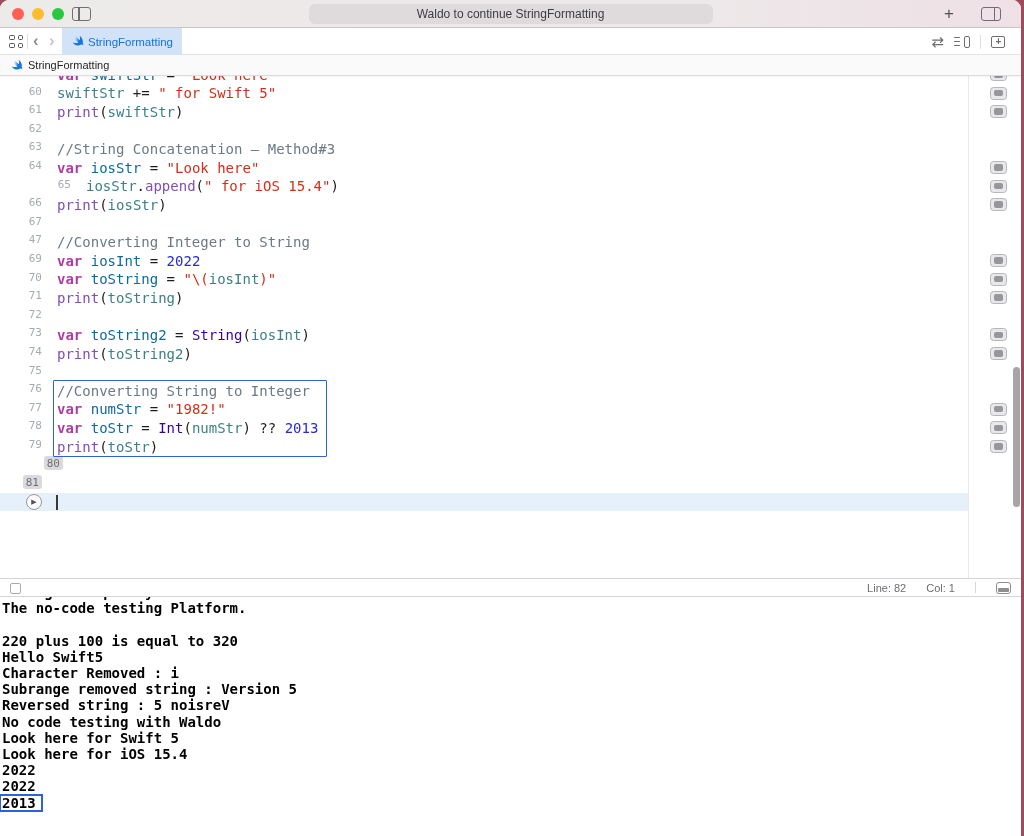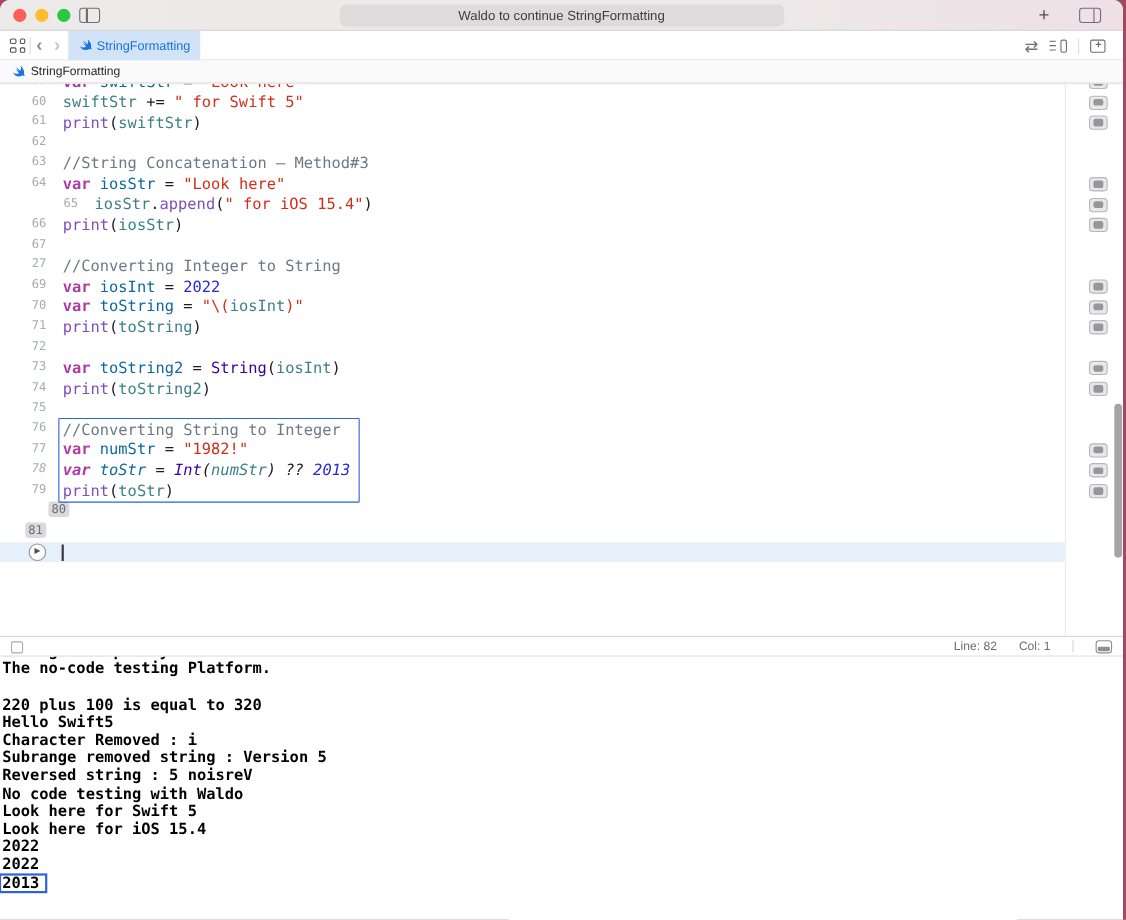--- a/index.html
+++ b/index.html
@@ -199,21 +199,21 @@
         </div>
         <div class="code-row" style="top: 119.2px;">
           <div class="gutter-num">66</div>
           <div class="code-text"><span class="tk-f">print</span><span class="tk-p">(</span><span class="tk-r">iosStr</span><span class="tk-p">)</span></div>
         </div>
         <div class="code-row" style="top: 137.8px;">
           <div class="gutter-num">67</div>
           <div class="code-text"></div>
         </div>
         <div class="code-row" style="top: 156.4px;">
-          <div class="gutter-num">27</div>
+          <div class="gutter-num">47</div>
           <div class="code-text"><span class="tk-c">//Converting Integer to String</span></div>
         </div>
         <div class="code-row" style="top: 175px;">
           <div class="gutter-num">69</div>
           <div class="code-text"><span class="tk-k">var </span><span class="tk-d">iosInt</span><span class="tk-p"> = </span><span class="tk-n">2022</span></div>
         </div>
         <div class="code-row" style="top: 193.6px;">
           <div class="gutter-num">70</div>
           <div class="code-text"><span class="tk-k">var </span><span class="tk-d">toString</span><span class="tk-p"> = </span><span class="tk-s">"\(</span><span class="tk-r">iosInt</span><span class="tk-s">)"</span></div>
         </div>
@@ -238,21 +238,21 @@
           <div class="code-text"></div>
         </div>
         <div class="code-row" style="top: 305.2px;">
           <div class="gutter-num">76</div>
           <div class="code-text"><span class="tk-c">//Converting String to Integer</span></div>
         </div>
         <div class="code-row" style="top: 323.8px;">
           <div class="gutter-num">77</div>
           <div class="code-text"><span class="tk-k">var </span><span class="tk-d">numStr</span><span class="tk-p"> = </span><span class="tk-s">"1982!"</span></div>
         </div>
-        <div class="code-row" style="top: 342.4px; font-style: italic;">
+        <div class="code-row" style="top: 342.4px;">
           <div class="gutter-num">78</div>
           <div class="code-text"><span class="tk-k">var </span><span class="tk-d">toStr</span><span class="tk-p"> = </span><span class="tk-t">Int</span><span class="tk-p">(</span><span class="tk-r">numStr</span><span class="tk-p">) ?? </span><span class="tk-n">2013</span></div>
         </div>
         <div class="code-row" style="top: 361px;">
           <div class="gutter-num">79</div>
           <div class="code-text"><span class="tk-f">print</span><span class="tk-p">(</span><span class="tk-r">toStr</span><span class="tk-p">)</span></div>
         </div>
         <div class="code-row" style="top: 379.6px; margin-left: 21px;">
           <div class="gutter-num"><span class="hl">80</span></div>
           <div class="code-text"></div>

